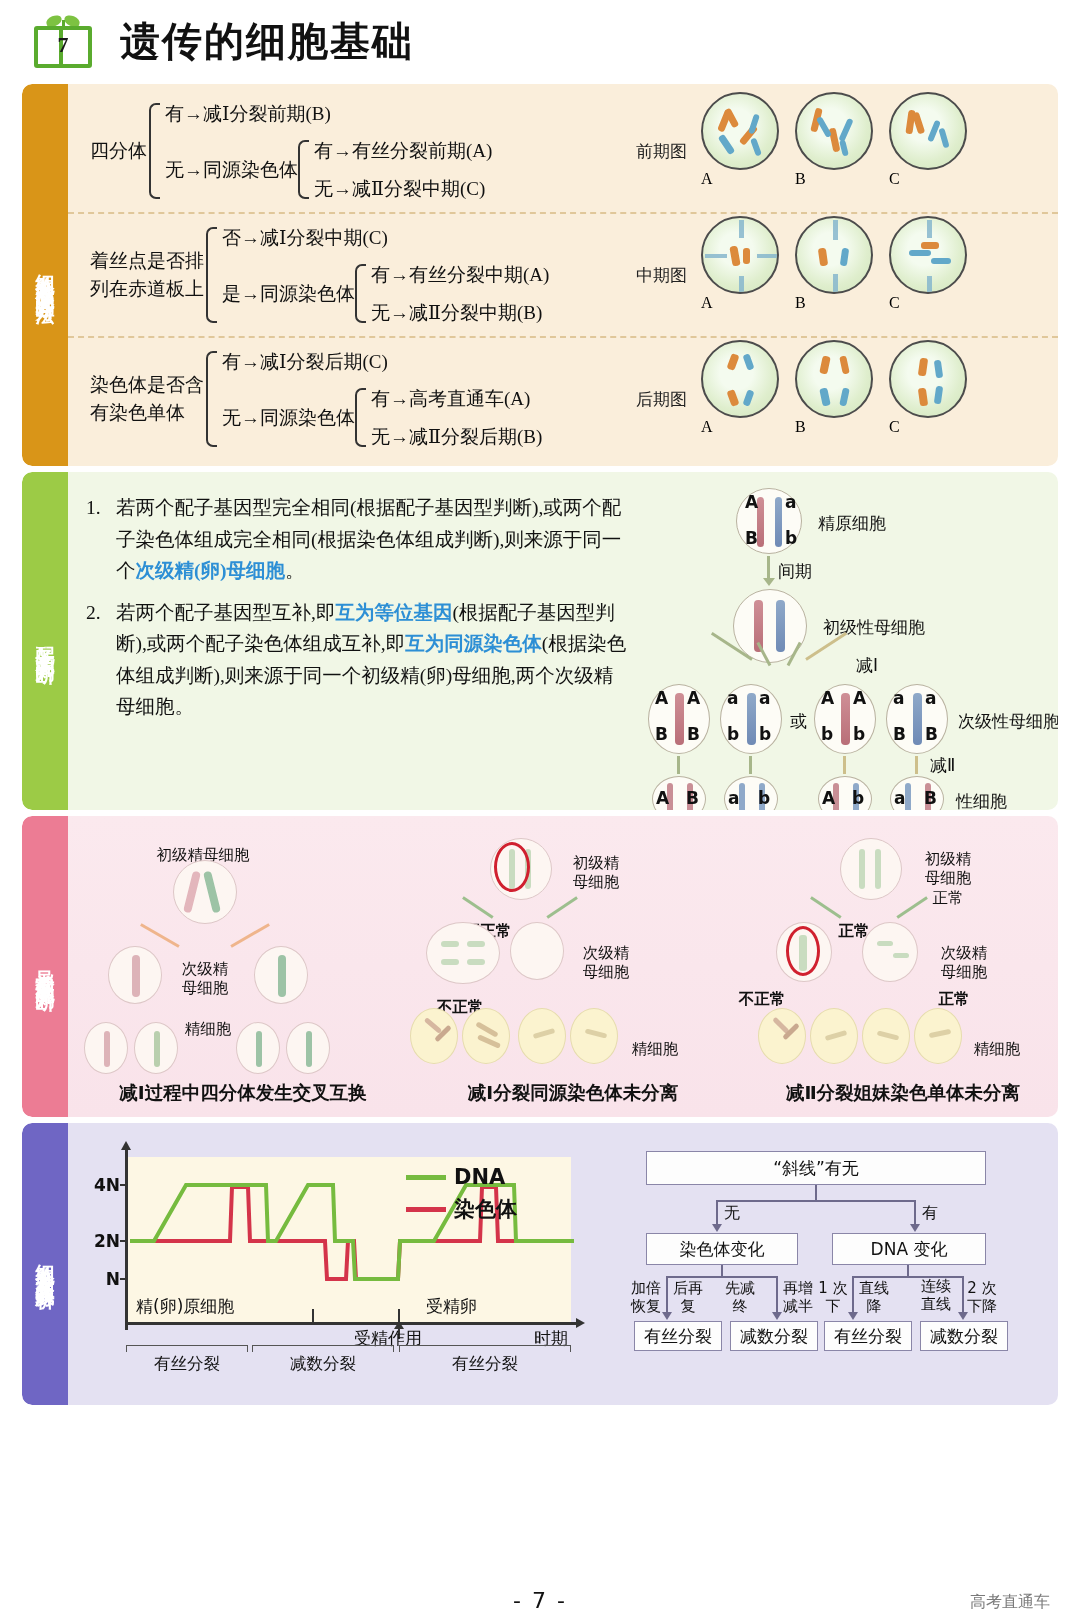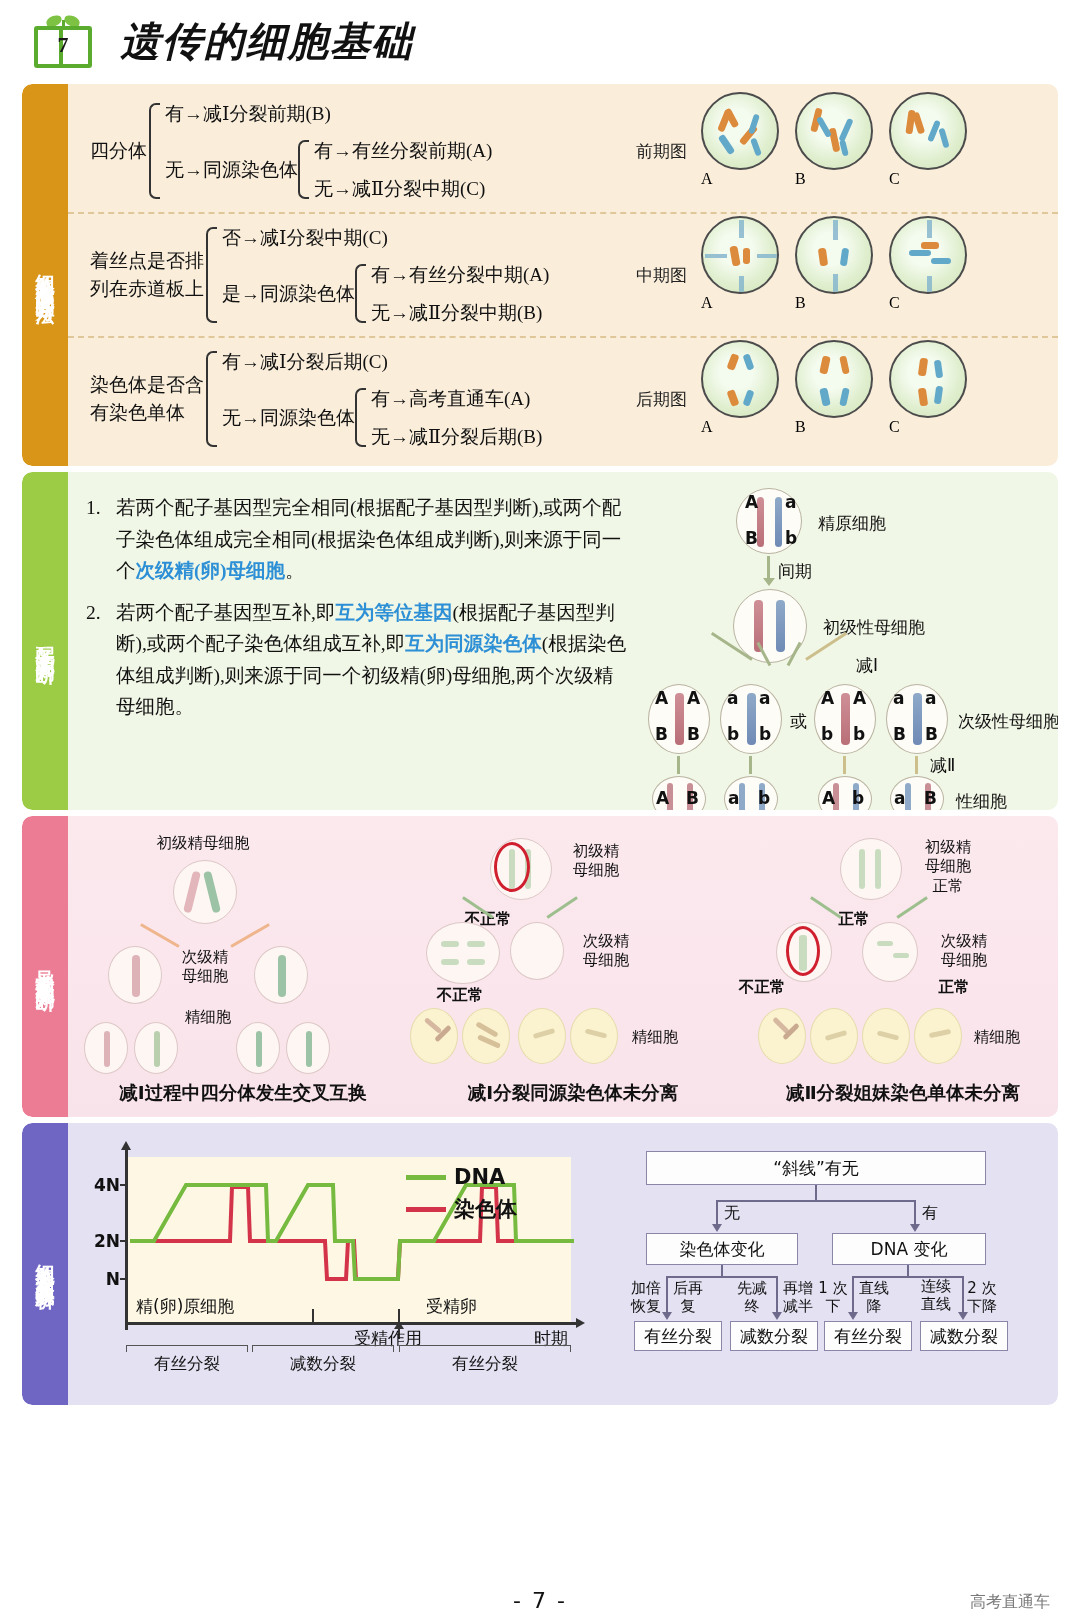--- a/index.html
+++ b/index.html
@@ -27,21 +27,21 @@
     font-family: "Liberation Serif", serif;
   }
   .book-icon .leaf-l, .book-icon .leaf-r {
     position: absolute; width: 16px; height: 10px; background: #7dc242; border-radius: 50% 50% 50% 0;
   }
   .book-icon .leaf-l { left: 16px; top: 4px; transform: rotate(-22deg); }
   .book-icon .leaf-r { left: 34px; top: 4px; transform: rotate(22deg) scaleX(-1); border-radius: 50% 50% 50% 0; }
   .book-icon .stem { position: absolute; left: 32px; top: 8px; width: 3px; height: 10px; background: #5aab2e; }
   .page-title {
     margin-left: 24px; font-size: 40px; font-weight: bold; letter-spacing: 2px;
-    color: #111; font-family: "DejaVu Sans", sans-serif; font-style: italic;
+    color: #111; font-family: "DejaVu Sans", sans-serif;
   }
 
   
   .section { position: relative; display: flex; margin: 0 22px 6px 22px; border-radius: 10px; overflow: hidden; }
   .tab {
     flex: 0 0 46px; width: 46px;
     display: flex; align-items: center; justify-content: center;
     color: #fff; font-weight: bold; font-size: 19px;
     font-family: "DejaVu Sans", sans-serif;
     border-radius: 10px 0 0 10px;
@@ -109,21 +109,21 @@
   
   #sec3 .tab { background: #ec7c94; }
   #sec3 .body { background: linear-gradient(180deg,#fbe9ee 0%, #f9e3ea 100%); padding: 10px 0 12px 0; }
   .s3grid { display: flex; }
   .s3col { flex: 1 1 0; position: relative; height: 250px; }
   .s3cap { text-align: center; font-size: 18.5px; font-weight: bold; color: #111;
            font-family: "DejaVu Sans", sans-serif; margin-top: 4px; padding-left: 20px; }
   .ecell { position: absolute; border-radius: 50%; border: 1.4px solid #ddc7c7; background: #fdf6f2; }
   .ecell.y { background: #fbf3cf; border-color: #e6dcae; }
   .elab { position: absolute; font-size: 15.5px; color: #111; white-space: pre-line;
-          font-family: "DejaVu Sans", sans-serif; line-height: 1.25; text-align: center; }
+          font-family: "DejaVu Sans", sans-serif; line-height: 1.25; text-align: center; margin-top: 12px; }
   .ring { position: absolute; border: 3px solid #d0202f; border-radius: 50%; }
 
   
   #sec4 .tab { background: #6f66c4; }
   #sec4 .body { background: #e4e1f2; padding: 14px 0 18px 0; display: flex; }
   .s4left { flex: 0 0 560px; position: relative; height: 250px; }
   .s4right { flex: 1 1 auto; position: relative; }
 
   .plot { position: absolute; left: 58px; top: 20px; width: 445px; height: 165px;
           background: #fdf7e4; }
@@ -707,21 +707,21 @@
         <div class="fline" style="left:224px;top:139px;width:112px;height:2px"></div>
         <div class="fline" style="left:224px;top:139px;width:2px;height:38px"></div>
         <div class="fline" style="left:334px;top:139px;width:2px;height:38px"></div>
         <div class="arrhead" style="left:220px;top:175px;border-left:5px solid transparent;border-right:5px solid transparent;border-top:8px solid #6e6a8c"></div>
         <div class="arrhead" style="left:330px;top:175px;border-left:5px solid transparent;border-right:5px solid transparent;border-top:8px solid #6e6a8c"></div>
 
         <div class="fcol" style="left:0px;top:142px;width:36px">加倍
 恢复</div>
         <div class="fcol" style="left:42px;top:142px;width:36px">后再
 复</div>
-        <div class="fcol" style="left:106px;top:142px;width:36px">先减
+        <div class="fcol" style="left:94px;top:142px;width:36px">先减
 终</div>
         <div class="fcol" style="left:152px;top:142px;width:36px">再增
 减半</div>
 
         <div class="fcol" style="left:188px;top:142px;width:34px">1 次
 下</div>
         <div class="fcol" style="left:228px;top:142px;width:36px">直线
 降</div>
         <div class="fcol" style="left:288px;top:140px;width:40px">连续
 直线</div>

